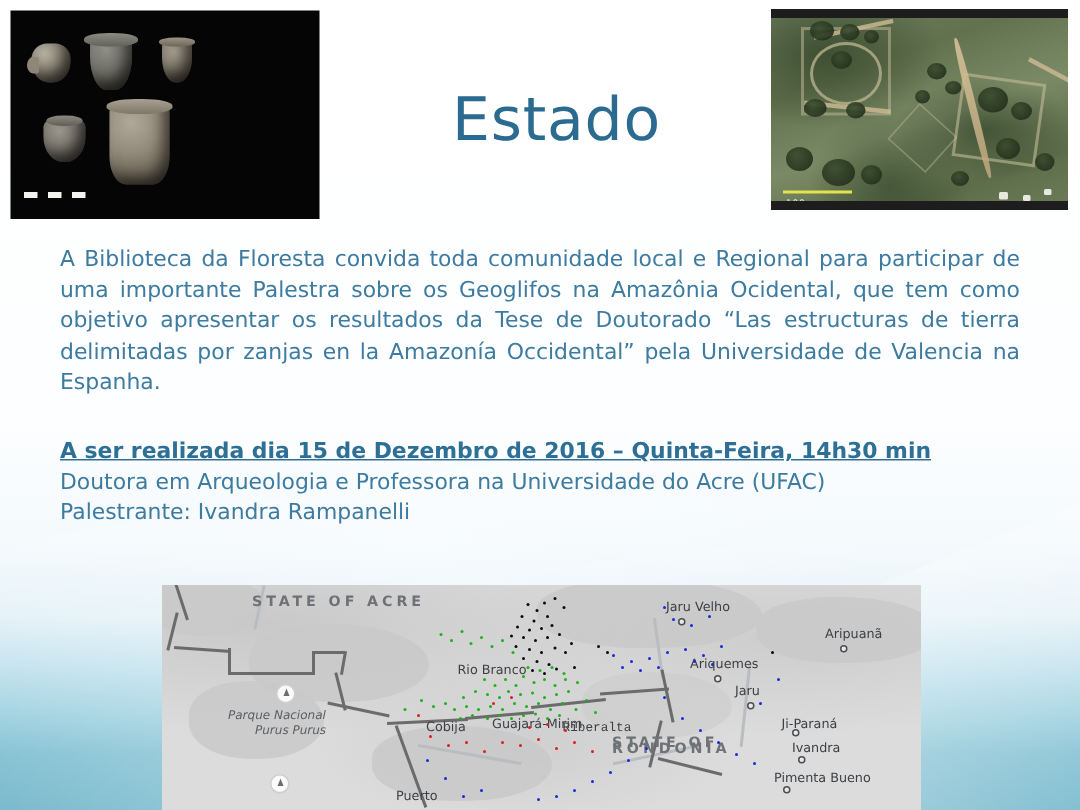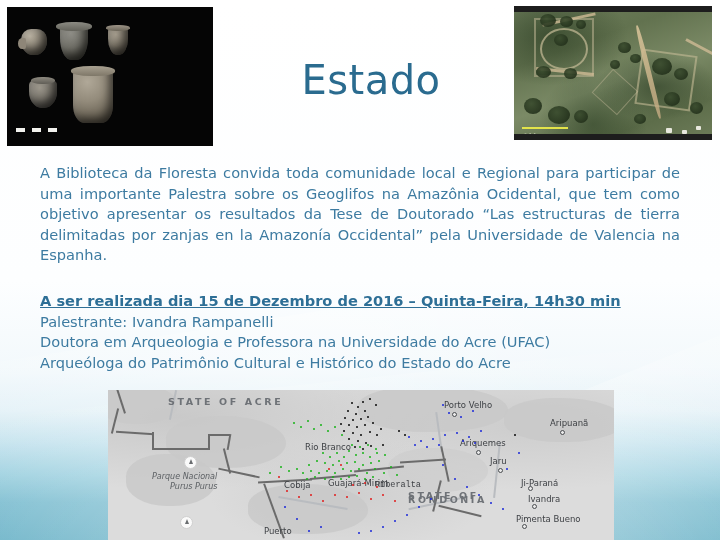--- a/index.html
+++ b/index.html
@@ -405,23 +405,22 @@
   </div>
 
   <div class="title">Estado</div>
 
   <div class="body-block">
     <p class="para">A Biblioteca da Floresta convida toda comunidade local e Regional para participar de uma importante Palestra sobre os Geoglifos na Amazônia Ocidental, que tem como objetivo apresentar os resultados da Tese de Doutorado “Las estructuras de tierra delimitadas por zanjas en la Amazonía Occidental” pela Universidade de Valencia na Espanha.</p>
   </div>
 
   <div class="info-block">
     <span class="info-line headline">A ser realizada dia 15 de Dezembro de 2016 – Quinta-Feira, 14h30 min</span>
+    <span class="info-line">Doutora em Arqueologia e Professora na Universidade do Acre (UFAC)</span>
     <span class="info-line">Palestrante: Ivandra Rampanelli</span>
-    <span class="info-line">Doutora em Arqueologia e Professora na Universidade do Acre (UFAC)</span>
-    <span class="info-line">Arqueóloga do Patrimônio Cultural e Histórico do Estado do Acre</span>
   </div>
 
   <div class="map">
     <div class="map-bg"></div>
 
     <div class="map-patch" style="left:-10px;top:-6px;width:80px;height:40px;"></div>
     <div class="map-patch" style="left:58px;top:26px;width:120px;height:52px;"></div>
     <div class="map-patch" style="left:18px;top:64px;width:90px;height:52px;"></div>
     <div class="map-patch" style="left:140px;top:94px;width:120px;height:50px;"></div>
     <div class="map-patch" style="left:250px;top:-4px;width:150px;height:46px;"></div>
@@ -459,21 +458,21 @@
 
     <div class="map-label park" style="left:44px;top:82px;">Parque Nacional</div>
     <div class="map-label park" style="left:62px;top:92px;">Purus Purus</div>
     <div class="park-icon" style="left:76px;top:66px;"></div>
     <div class="park-icon" style="left:72px;top:126px;"></div>
 
     <div class="map-label city" style="left:197px;top:52px;">Rio Branco</div>
     <div class="map-label city" style="left:176px;top:90px;">Cobija</div>
     <div class="map-label city" style="left:267px;top:90px;font-family:Liberation Mono, monospace;">Riberalta</div>
     <div class="map-label city" style="left:156px;top:136px;">Puerto</div>
-    <div class="map-label city" style="left:336px;top:10px;">Porto Velho</div>
+    <div class="map-label city" style="left:336px;top:10px;">Jaru Velho</div>
     <div class="map-label city" style="left:442px;top:28px;">Aripuanã</div>
     <div class="map-label city" style="left:352px;top:48px;">Ariquemes</div>
     <div class="map-label city" style="left:382px;top:66px;">Jaru</div>
     <div class="map-label city" style="left:220px;top:88px;">Guajará-Mirim</div>
     <div class="map-label city" style="left:413px;top:88px;">Ji-Paraná</div>
     <div class="map-label city" style="left:420px;top:104px;">Ivandra</div>
     <div class="map-label city" style="left:408px;top:124px;">Pimenta Bueno</div>
 
     <div class="map-city-dot" style="left:344px;top:22px;"></div>
     <div class="map-city-dot" style="left:368px;top:60px;"></div>

